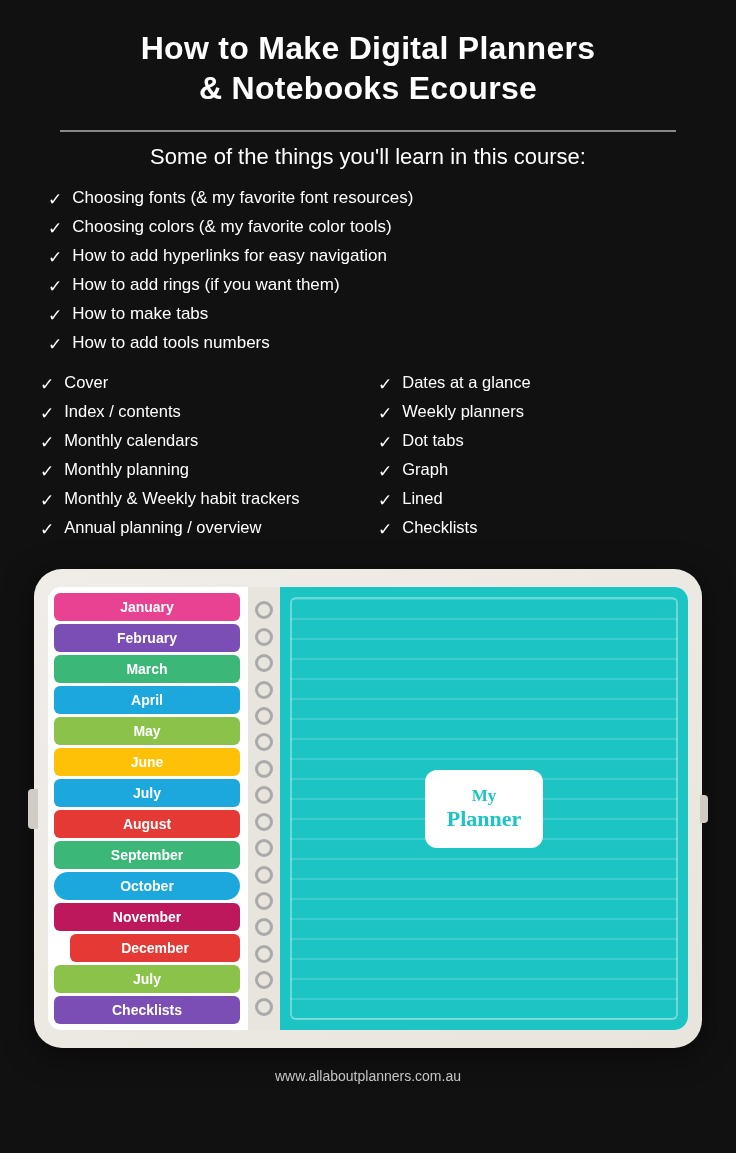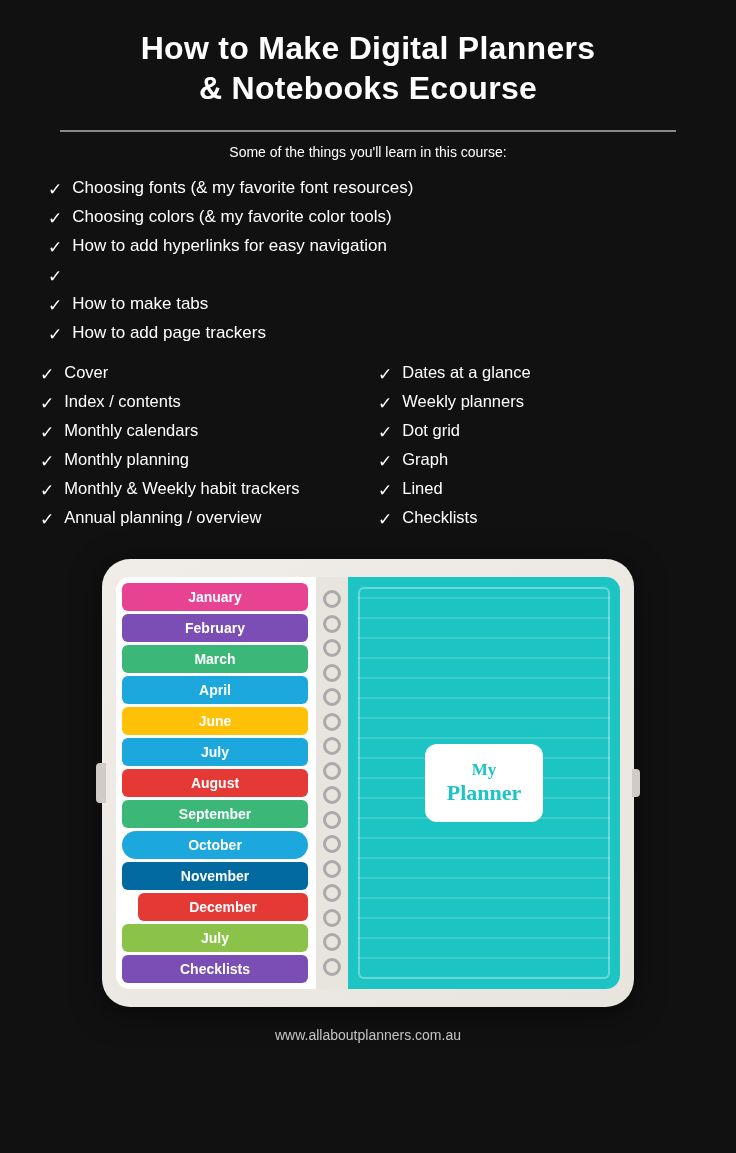--- a/index.html
+++ b/index.html
@@ -26,21 +26,21 @@
       line-height: 1.25;
       letter-spacing: 0.3px;
     }
     .divider {
       border: none;
       border-top: 2px solid #888;
       margin: 12px 60px;
     }
     .subtitle {
       text-align: center;
-      font-size: 14px;
+      font-size: 22px;
       color: #fff;
       margin-bottom: 18px;
       padding: 0 52px;
     }
     .checklist-section {
       padding: 0 48px;
       margin-bottom: 18px;
     }
     .checklist-item {
       display: flex;
@@ -70,21 +70,21 @@
     }
     .tablet-container {
       display: flex;
       justify-content: center;
       padding: 0 20px 10px;
     }
     .tablet {
       background: linear-gradient(145deg, #f0ede8 0%, #e8e4de 100%);
       border-radius: 28px;
       padding: 18px 14px 18px 14px;
-      width: 532px;
+      width: 668px;
       display: flex;
       align-items: stretch;
       box-shadow: 0 6px 30px rgba(0,0,0,0.5);
       position: relative;
     }
     .tablet-left-btn {
       position: absolute;
       left: -6px;
       top: 50%;
       transform: translateY(-50%);
@@ -214,28 +214,29 @@
       <div class="checklist-item">
         <span class="check-icon">✓</span>
         <span>Choosing colors (&amp; my favorite color tools)</span>
       </div>
       <div class="checklist-item">
         <span class="check-icon">✓</span>
         <span>How to add hyperlinks for easy navigation</span>
       </div>
       <div class="checklist-item">
         <span class="check-icon">✓</span>
+        <span>How to add rings (if you want them)</span>
       </div>
       <div class="checklist-item">
         <span class="check-icon">✓</span>
         <span>How to make tabs</span>
       </div>
       <div class="checklist-item">
         <span class="check-icon">✓</span>
-        <span>How to add page trackers</span>
+        <span>How to add tools numbers</span>
       </div>
     </div>
 
   <div class="two-col">
     <div class="col" id="left-list">
         <div class="checklist-item">
           <span class="check-icon">✓</span>
           <span>Cover</span>
         </div>
         <div class="checklist-item">
@@ -263,21 +264,21 @@
         <div class="checklist-item">
           <span class="check-icon">✓</span>
           <span>Dates at a glance</span>
         </div>
         <div class="checklist-item">
           <span class="check-icon">✓</span>
           <span>Weekly planners</span>
         </div>
         <div class="checklist-item">
           <span class="check-icon">✓</span>
-          <span>Dot grid</span>
+          <span>Dot tabs</span>
         </div>
         <div class="checklist-item">
           <span class="check-icon">✓</span>
           <span>Graph</span>
         </div>
         <div class="checklist-item">
           <span class="check-icon">✓</span>
           <span>Lined</span>
         </div>
         <div class="checklist-item">
@@ -290,26 +291,27 @@
   <div class="tablet-container">
     <div class="tablet">
       <div class="tablet-left-btn"></div>
       <div class="tablet-right-btn"></div>
       <div class="tablet-screen">
         <div class="planner-tabs" id="tab-list">
             <div class="tab-item" style="background-color: rgb(232, 67, 147);">January</div>
             <div class="tab-item" style="background-color: rgb(123, 78, 181);">February</div>
             <div class="tab-item" style="background-color: rgb(59, 184, 120);">March</div>
             <div class="tab-item" style="background-color: rgb(28, 168, 221);">April</div>
+            <div class="tab-item" style="background-color: rgb(139, 195, 74);">May</div>
             <div class="tab-item" style="background-color: rgb(255, 193, 7);">June</div>
             <div class="tab-item" style="background-color: rgb(28, 168, 221);">July</div>
             <div class="tab-item" style="background-color: rgb(229, 57, 53);">August</div>
             <div class="tab-item" style="background-color: rgb(59, 184, 120);">September</div>
             <div class="tab-item" style="background-color: rgb(28, 168, 221); border-radius: 14px;">October</div>
-            <div class="tab-item" style="background-color: #0369a1;">November</div>
+            <div class="tab-item" style="background-color: #be185d;">November</div>
             <div class="tab-item" style="background-color: rgb(229, 57, 53); margin-left: 16px;">December</div>
             <div class="tab-item" style="background-color: rgb(139, 195, 74);">July</div>
             <div class="tab-item" style="background-color: rgb(123, 78, 181);">Checklists</div>
           </div>
         <div class="spiral-area" id="spiral">
             <div class="spiral-ring"></div>
             <div class="spiral-ring"></div>
             <div class="spiral-ring"></div>
             <div class="spiral-ring"></div>
             <div class="spiral-ring"></div>

